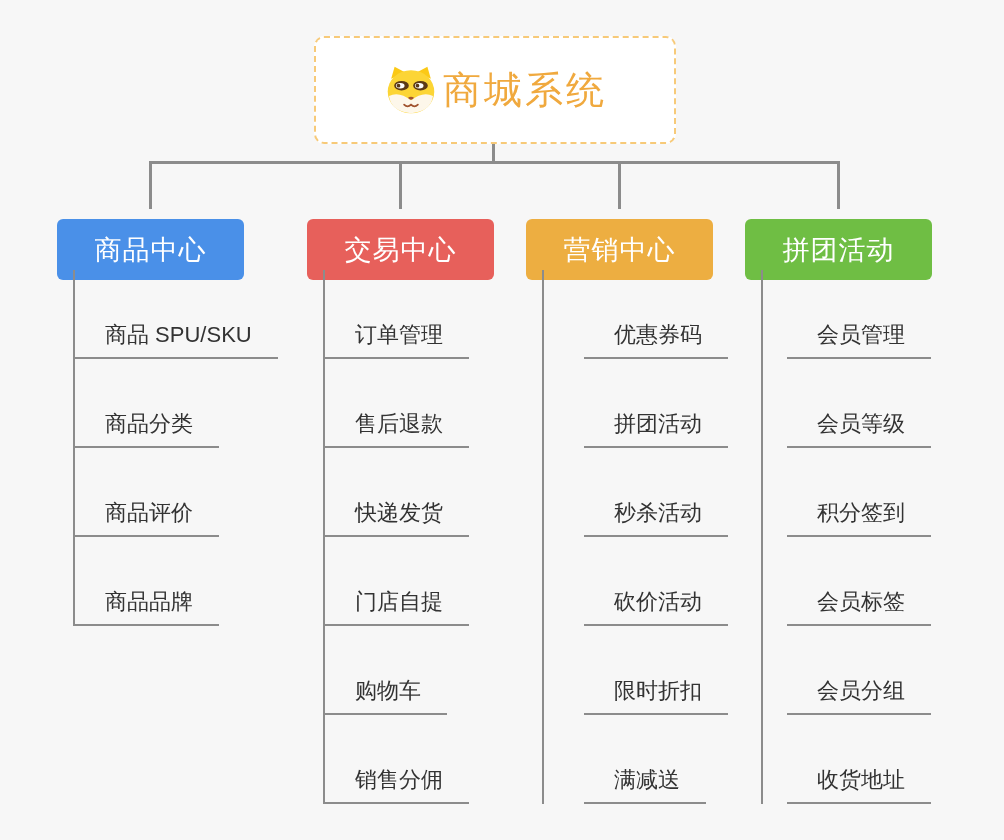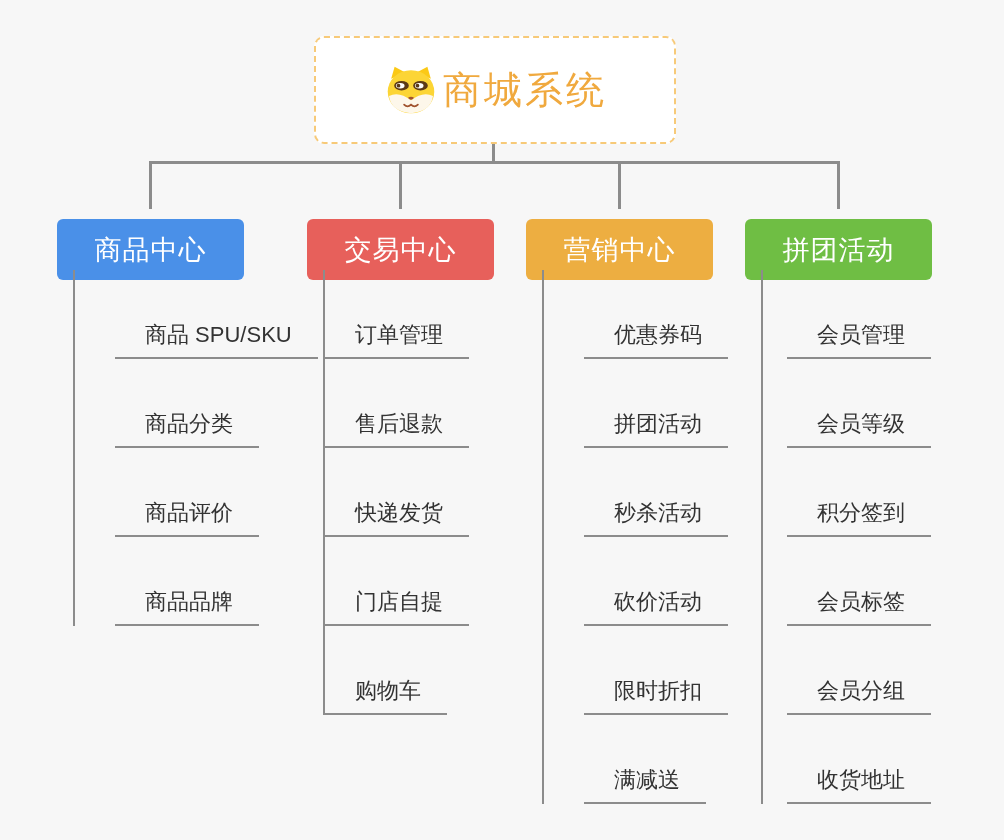--- a/index.html
+++ b/index.html
@@ -41,21 +41,21 @@
     display:flex;align-items:center;justify-content:center;
     color:#ffffff;font-size:27px;letter-spacing:1px;white-space:nowrap;margin-top:10px;
   }
   .bb1{left:57px;} .bb2{left:307px;} .bb3{left:526px;} .bb4{left:745px;}
 
   
   .children{
     position:absolute;top:270px;
     border-left:2px solid var(--line);
   }
-  .c1{left:73px;padding-left:40px;} .c2{left:323px;} .c3{left:542px;padding-left:40px;} .c4{left:761px;padding-left:24px;}
+  .c1{left:73px;} .c2{left:323px;} .c3{left:542px;padding-left:40px;} .c4{left:761px;padding-left:24px;}
   .child{
     width:max-content;
     padding:50px 26px 7px 30px;
     border-bottom:2px solid var(--line);
     font-size:22px;line-height:30px;color:var(--item-text);
     white-space:nowrap;
   }
 </style>
 </head>
 <body>
@@ -104,20 +104,21 @@
     <div class="child">商品评价</div>
     <div class="child">商品品牌</div>
   </div>
 
   <div class="children c2">
     <div class="child">订单管理</div>
     <div class="child">售后退款</div>
     <div class="child">快递发货</div>
     <div class="child">门店自提</div>
     <div class="child">购物车</div>
+    <div class="child">销售分佣</div>
   </div>
 
   <div class="children c3">
     <div class="child">优惠券码</div>
     <div class="child">拼团活动</div>
     <div class="child">秒杀活动</div>
     <div class="child">砍价活动</div>
     <div class="child">限时折扣</div>
     <div class="child">满减送</div>
   </div>

